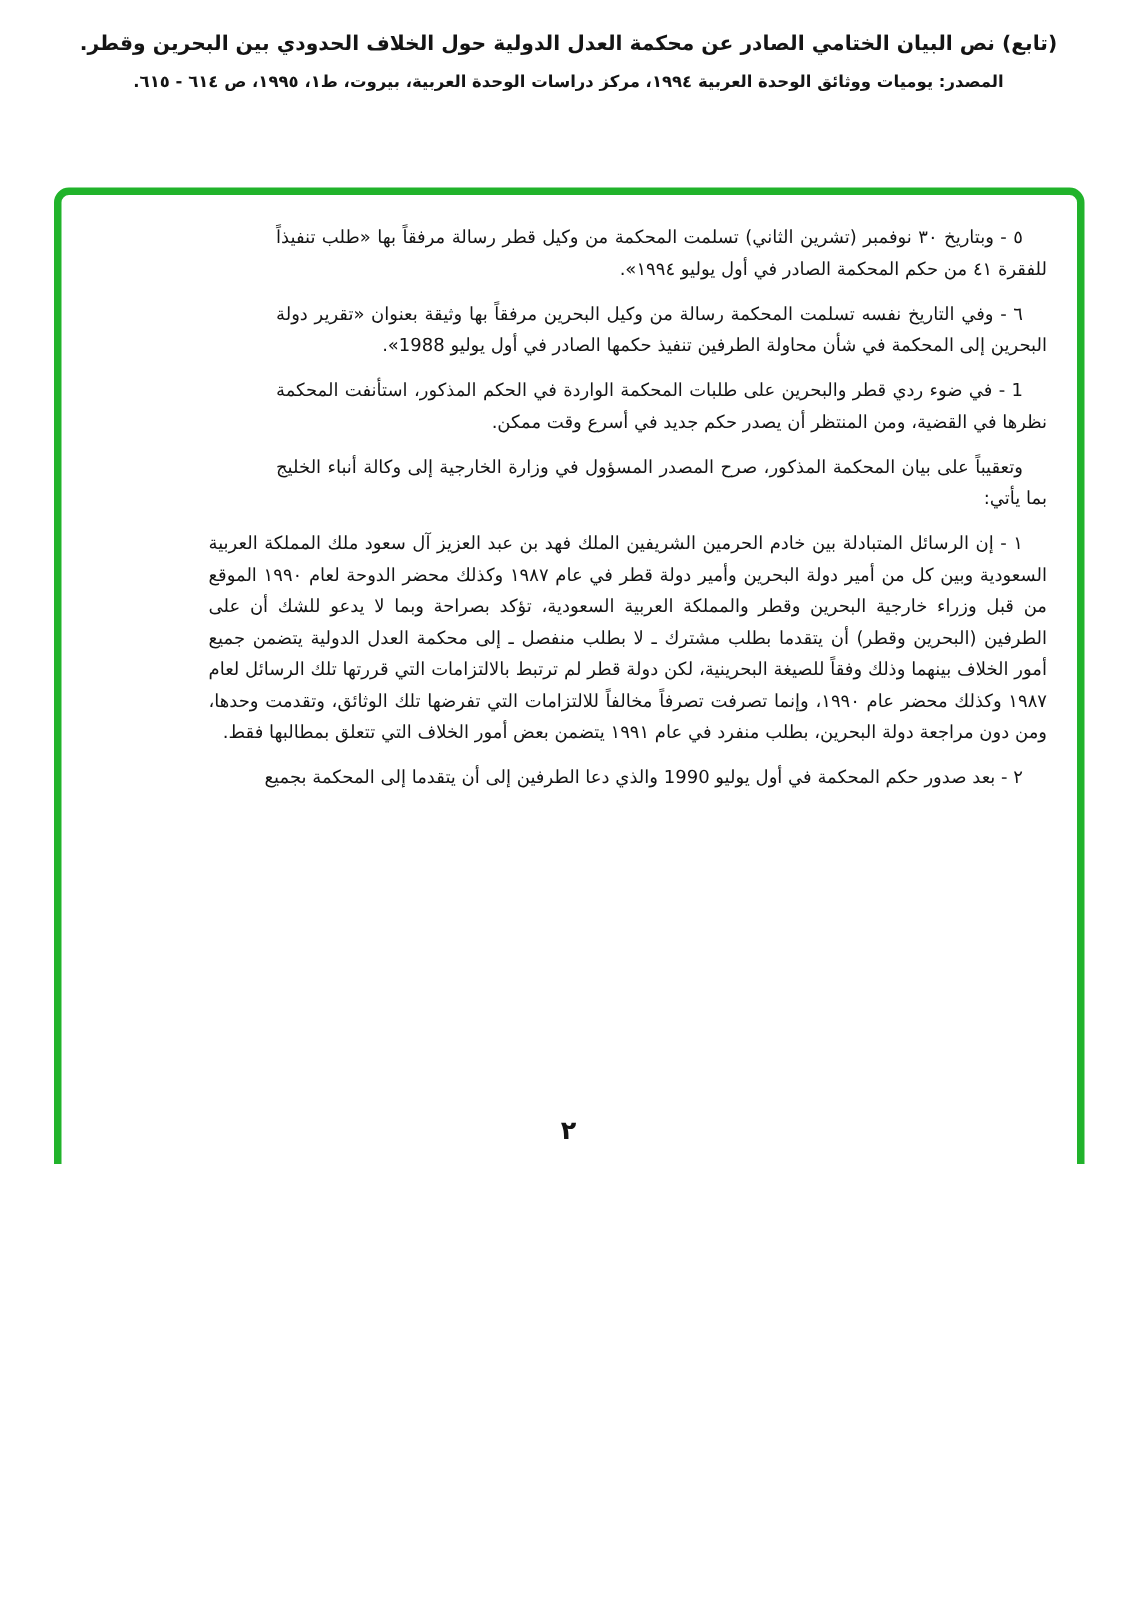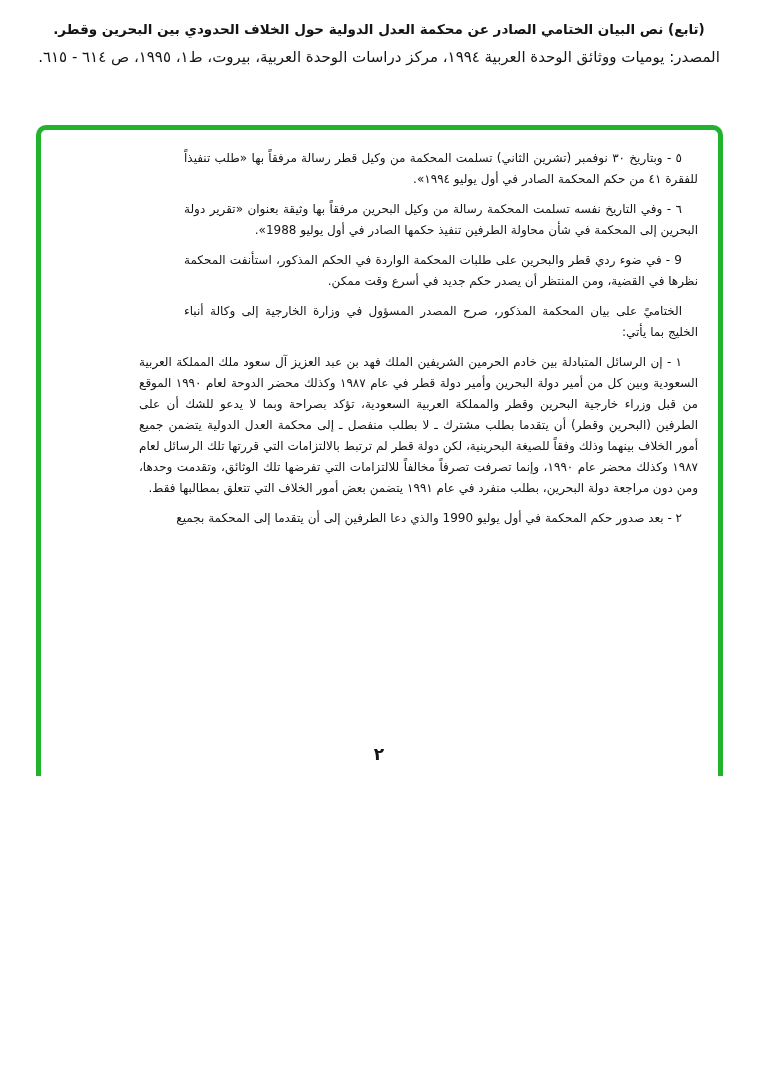--- a/index.html
+++ b/index.html
@@ -20,22 +20,22 @@
     text-align: center;
   }
   .doc-title {
     font-size: 13.5px;
     font-weight: bold;
     line-height: 1.4;
     padding: 0 30px;
   }
   .doc-source {
     margin-top: 9px;
-    font-size: 15px;
-    font-weight: normal;
+    font-size: 11px;
+    font-weight: bold;
     padding: 0 16px;
   }
   .content-box {
     position: absolute;
     top: 125px;
     left: 36px;
     width: 687px;
     min-height: 903px;
     border: 5px solid var(--box-border, #21b32b);
     border-radius: 10px;
@@ -66,21 +66,21 @@
 <div class="page">
 
   <header class="doc-header">
     <div class="doc-title">(تابع) نص البيان الختامي الصادر عن محكمة العدل الدولية حول الخلاف الحدودي بين البحرين وقطر.</div>
     <div class="doc-source">المصدر: يوميات ووثائق الوحدة العربية ١٩٩٤، مركز دراسات الوحدة العربية، بيروت، ط١، ١٩٩٥، ص ٦١٤ - ٦١٥.</div>
   </header>
 
   <section class="content-box">
     <p class="para narrow">٥ - وبتاريخ ٣٠ نوفمبر (تشرين الثاني) تسلمت المحكمة من وكيل قطر رسالة مرفقاً بها «طلب تنفيذاً للفقرة ٤١ من حكم المحكمة الصادر في أول يوليو ١٩٩٤».</p>
     <p class="para narrow">٦ - وفي التاريخ نفسه تسلمت المحكمة رسالة من وكيل البحرين مرفقاً بها وثيقة بعنوان «تقرير دولة البحرين إلى المحكمة في شأن محاولة الطرفين تنفيذ حكمها الصادر في أول يوليو 1988».</p>
-    <p class="para narrow">9 - في ضوء ردي قطر والبحرين على طلبات المحكمة الواردة في الحكم المذكور، استأنفت المحكمة نظرها في القضية، ومن المنتظر أن يصدر حكم جديد في أسرع وقت ممكن.</p>
-    <p class="para narrow">الختاميً على بيان المحكمة المذكور، صرح المصدر المسؤول في وزارة الخارجية إلى وكالة أنباء الخليج بما يأتي:</p>
+    <p class="para narrow">1 - في ضوء ردي قطر والبحرين على طلبات المحكمة الواردة في الحكم المذكور، استأنفت المحكمة نظرها في القضية، ومن المنتظر أن يصدر حكم جديد في أسرع وقت ممكن.</p>
+    <p class="para narrow">وتعقيباً على بيان المحكمة المذكور، صرح المصدر المسؤول في وزارة الخارجية إلى وكالة أنباء الخليج بما يأتي:</p>
     <p class="para">١ - إن الرسائل المتبادلة بين خادم الحرمين الشريفين الملك فهد بن عبد العزيز آل سعود ملك المملكة العربية السعودية وبين كل من أمير دولة البحرين وأمير دولة قطر في عام ١٩٨٧ وكذلك محضر الدوحة لعام ١٩٩٠ الموقع من قبل وزراء خارجية البحرين وقطر والمملكة العربية السعودية، تؤكد بصراحة وبما لا يدعو للشك أن على الطرفين (البحرين وقطر) أن يتقدما بطلب مشترك ـ لا بطلب منفصل ـ إلى محكمة العدل الدولية يتضمن جميع أمور الخلاف بينهما وذلك وفقاً للصيغة البحرينية، لكن دولة قطر لم ترتبط بالالتزامات التي قررتها تلك الرسائل لعام ١٩٨٧ وكذلك محضر عام ١٩٩٠، وإنما تصرفت تصرفاً مخالفاً للالتزامات التي تفرضها تلك الوثائق، وتقدمت وحدها، ومن دون مراجعة دولة البحرين، بطلب منفرد في عام ١٩٩١ يتضمن بعض أمور الخلاف التي تتعلق بمطالبها فقط.</p>
     <p class="para">٢ - بعد صدور حكم المحكمة في أول يوليو 1990 والذي دعا الطرفين إلى أن يتقدما إلى المحكمة بجميع</p>
   </section>
 
   <div class="page-number">٢</div>
 
 </div>
 
 </body></html>

